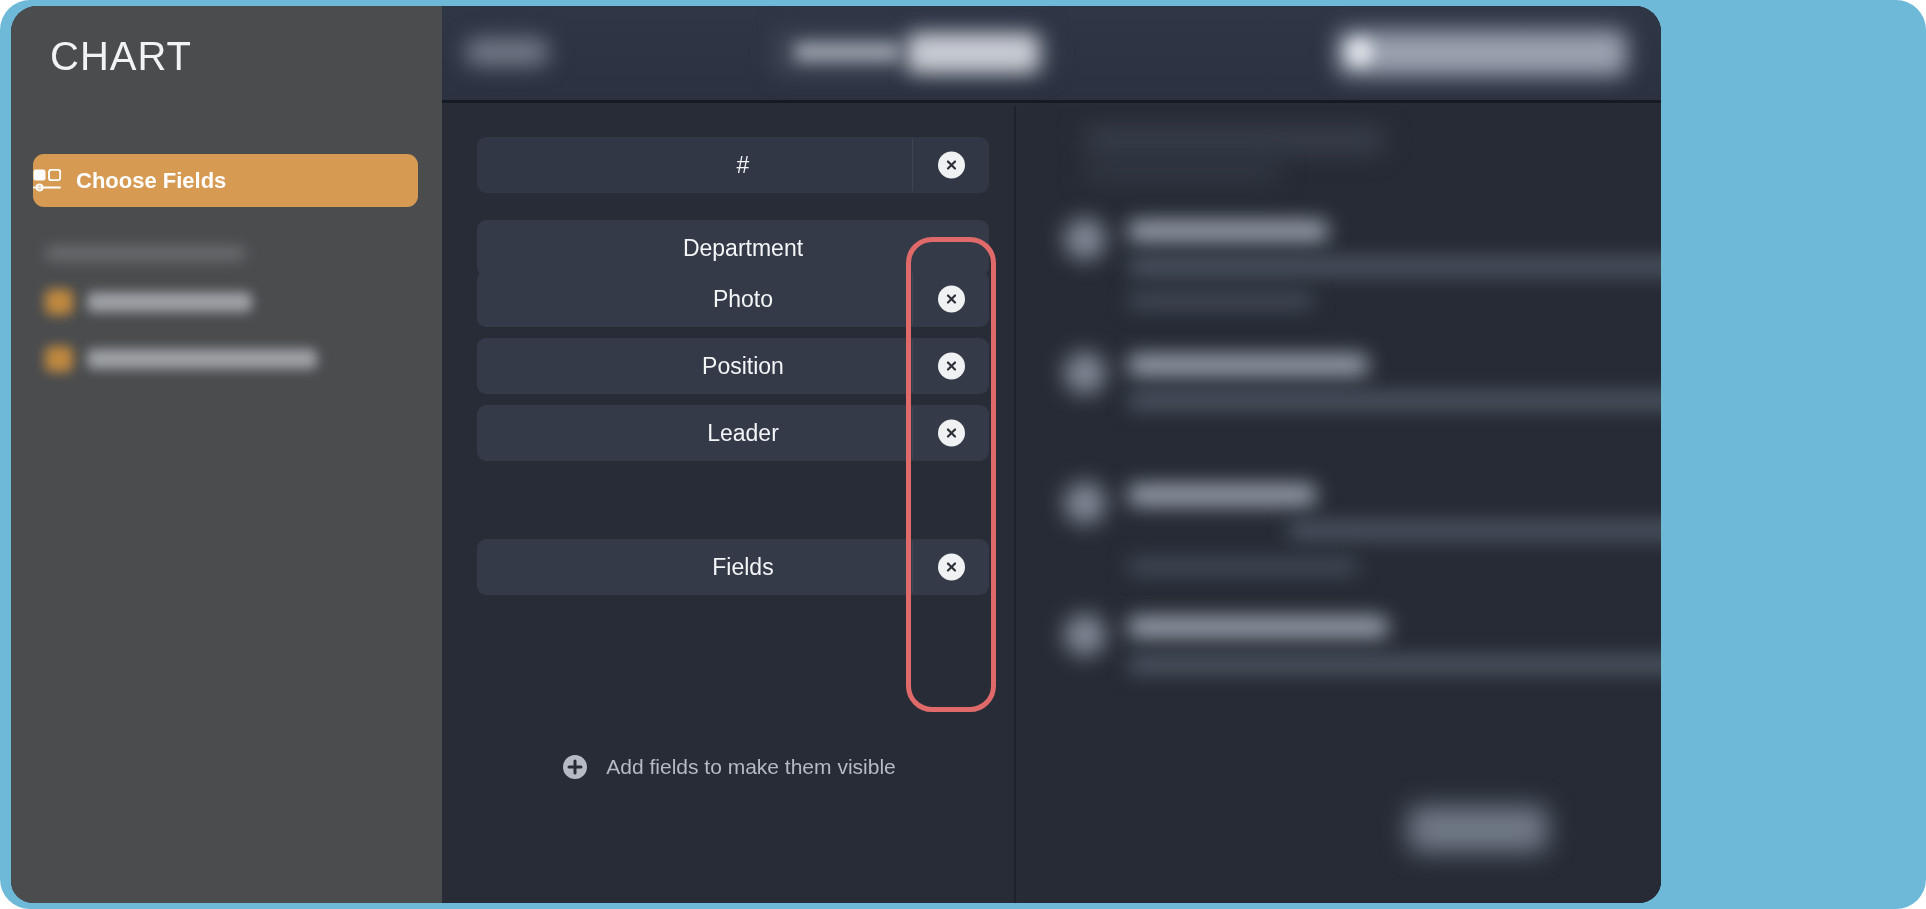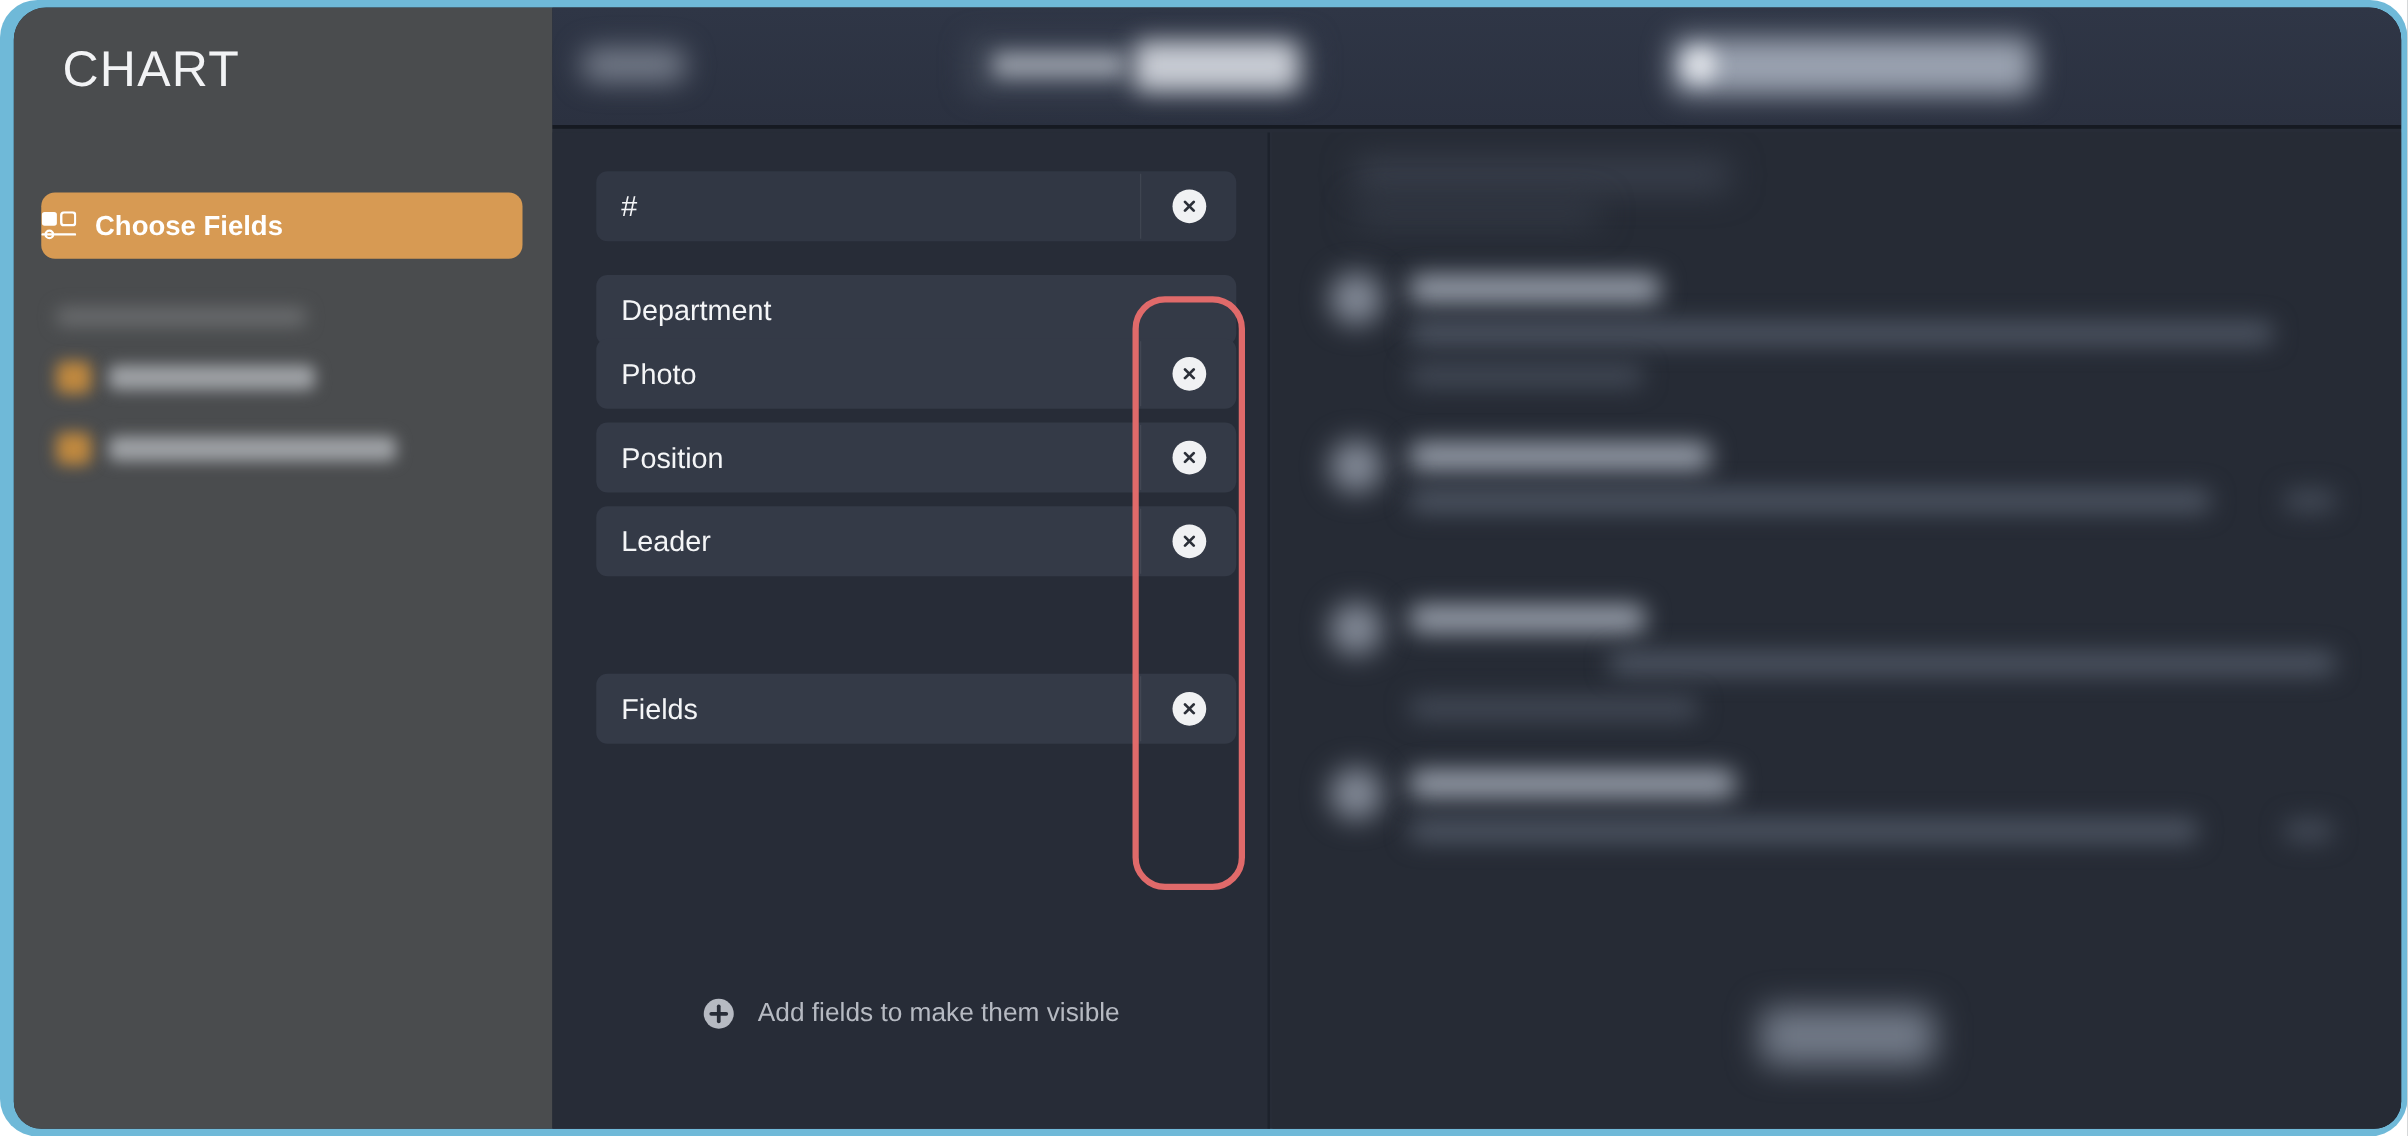--- a/index.html
+++ b/index.html
@@ -23,25 +23,26 @@
     height: 909px;
     background: #6fb9d8;
     border-radius: 30px;
     overflow: hidden;
     box-sizing: border-box;
   }
   .window-inner {
     position: absolute;
     left: 11px;
     top: 6px;
-    width: 1910px;
+    width: 1650px;
     height: 897px;
     border-radius: 26px 26px 22px 22px;
     overflow: hidden;
     background: #2b313d;
+    text-align: center;
   }
 
   
   .sidebar {
     position: absolute;
     left: 0; top: 0;
     width: 431px;
     height: 897px;
     background: #4a4c4e;
     box-sizing: border-box;
@@ -234,21 +235,20 @@
   .add-hint {
     position: absolute;
     left: 0;
     top: 648px;
     width: 574px;
     display: flex;
     align-items: center;
     justify-content: center;
     gap: 18px;
     cursor: pointer;
-    margin-top: 44px;
   }
   .add-hint .ah-icon {
     width: 26px; height: 26px;
     flex: 0 0 auto;
     display: block;
   }
   .add-hint .ah-label {
     font-size: 21px;
     color: #b6bac2;
     white-space: nowrap;

